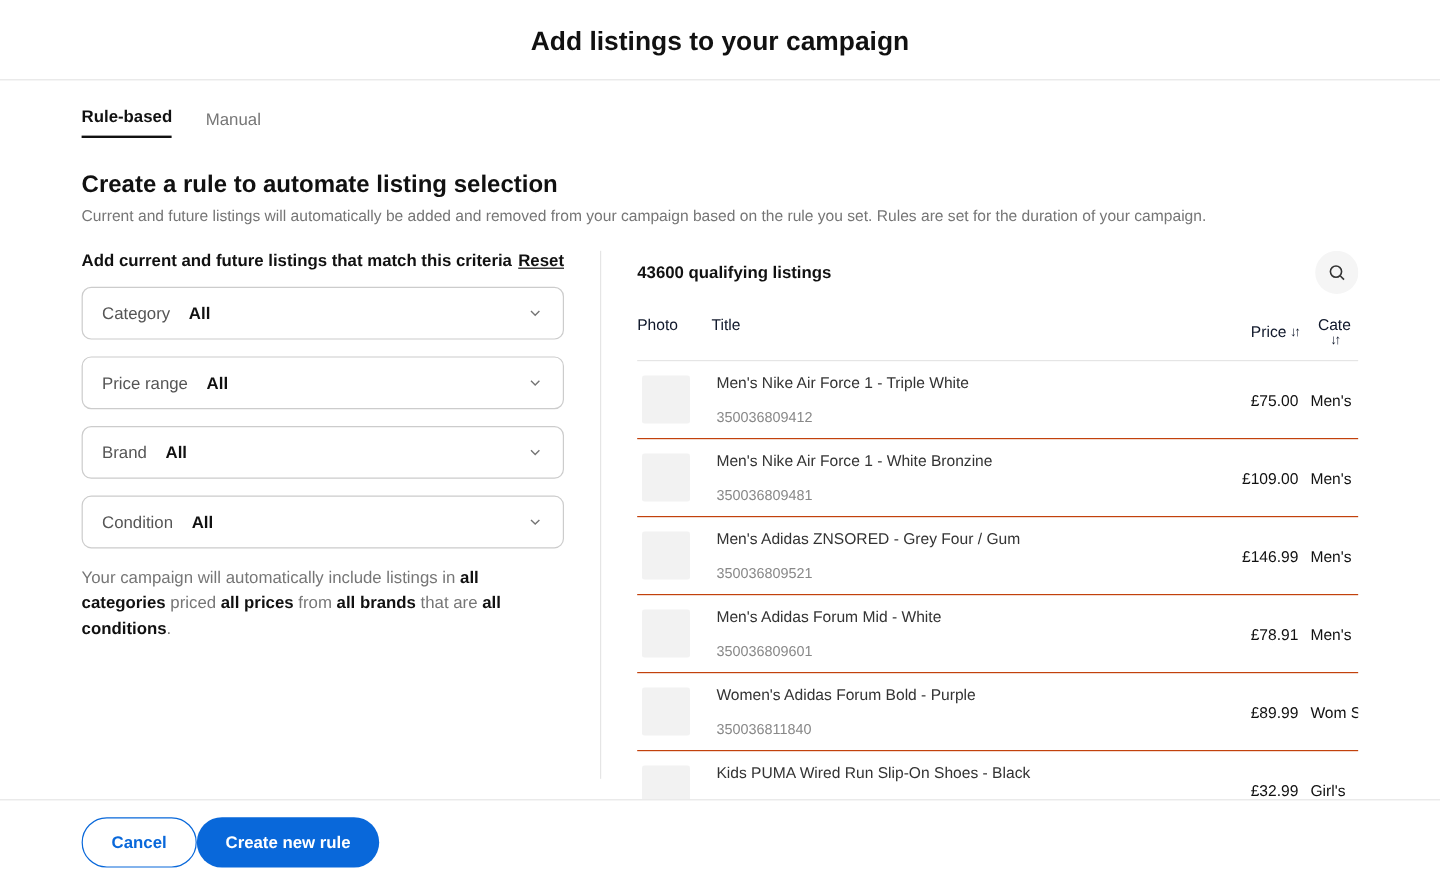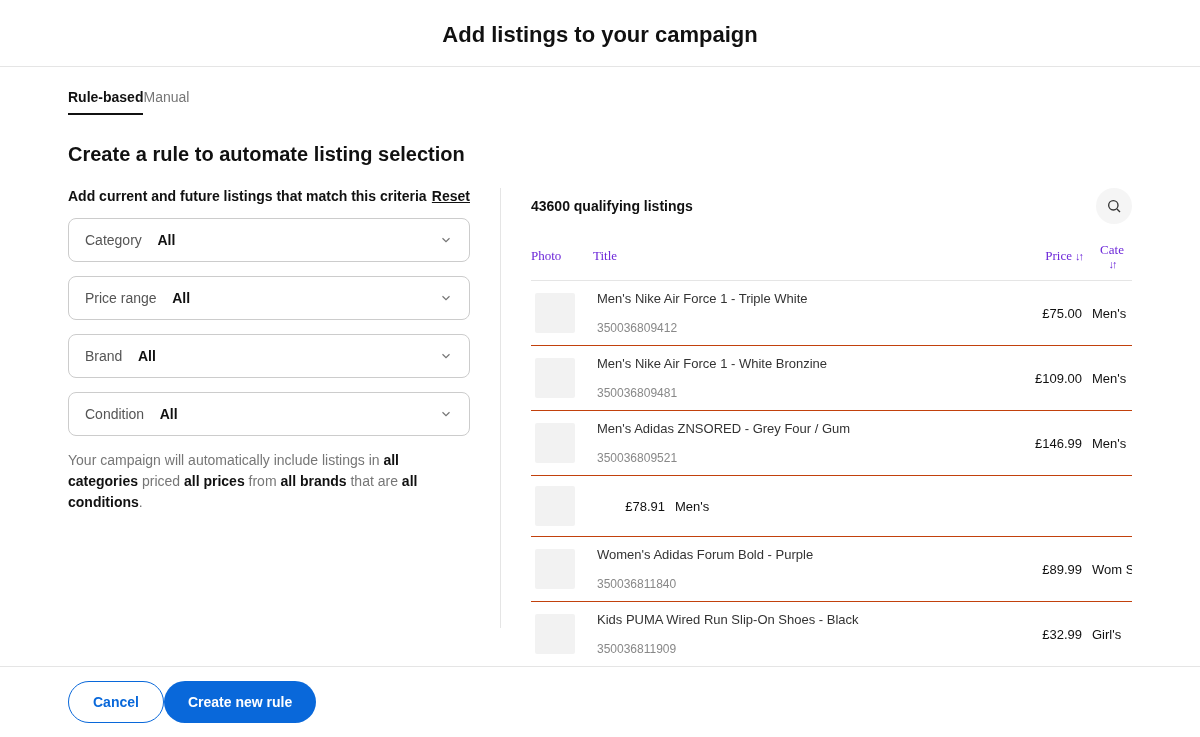--- a/index.html
+++ b/index.html
@@ -14,22 +14,24 @@
     text-align: center;
     padding: 22px 0 18px;
     border-bottom: 1px solid #e5e5e5;
   }
   .header h1 { font-size: 22px; font-weight: 700; }
   .content {
     padding: 12px 68px 0;
   }
   .tabs {
     display: flex;
+    gap: 28px;
     padding: 10px 0;
     font-size: 14px;
+    align-items: flex-end;
   }
   .tab { padding-bottom: 8px; color: #767676; cursor: pointer; }
   .tab.active { color: #111; font-weight: 600; border-bottom: 2px solid #111; }
   .section-title { font-size: 20px; font-weight: 700; margin-top: 18px; }
   .section-desc { font-size: 13px; color: #767676; margin-top: 6px; }
 
   .two-col {
     display: flex;
     margin-top: 22px;
   }
@@ -77,24 +79,22 @@
     font-size: 14px; font-weight: 700;
   }
   .search-circle {
     width: 36px; height: 36px; border-radius: 50%;
     background: #f5f5f5; display: flex; align-items: center; justify-content: center;
     cursor: pointer;
   }
   .search-circle svg { width: 16px; height: 16px; stroke: #333; fill: none; stroke-width: 2; }
 
   .table-head {
-    display: flex; font-size: 13px; color: #6d28d9;
+    display: flex; font-size: 13px; color: #0f172a;
     border-bottom: 1px solid #e5e5e5; margin-top: 18px; padding-bottom: 10px;
-    align-items: center;
-    font-family: Liberation Serif, serif;
   }
   .col-photo { width: 62px; }
   .col-title { flex: 1; }
   .col-price { width: 90px; text-align: right; display:flex; justify-content:flex-end; align-items:center; gap:3px;}
   .col-cat   { width: 50px; text-align: center; padding-left: 10px; display:flex; flex-direction:column; align-items:center; overflow:hidden; white-space:nowrap;}
   .sort-icon { font-size: 11px; letter-spacing:-2px; }
 
   .listing-row {
     display: flex; align-items: center;
     border-bottom: 1px solid #c2410c;
@@ -129,20 +129,21 @@
   <h1>Add listings to your campaign</h1>
 </div>
 
 <div class="content">
   <div class="tabs">
     <div class="tab active">Rule-based</div>
     <div class="tab">Manual</div>
   </div>
 
   <div class="section-title">Create a rule to automate listing selection</div>
+  <div class="section-desc">Current and future listings will automatically be added and removed from your campaign based on the rule you set. Rules are set for the duration of your campaign.</div>
 
   <div class="two-col">
     <div class="left">
       <div class="criteria-row">
         <span>Add current and future listings that match this criteria</span>
         <span class="reset-link">Reset</span>
       </div>
 
       <div class="select">
         <span>
@@ -239,20 +240,24 @@
     <div class="thumb"></div>
     <div class="l-title">
       <div class="name">Men's Adidas ZNSORED - Grey Four / Gum</div>
       <div class="sku">350036809521</div>
     </div>
     <div class="l-price">£146.99</div>
     <div class="l-cat">Men's</div>
           </div>
           <div class="listing-row">
     <div class="thumb"></div>
+    <div class="l-title">
+      <div class="name">Men's Adidas Forum Mid - White</div>
+      <div class="sku">350036809601</div>
+    </div>
     <div class="l-price">£78.91</div>
     <div class="l-cat">Men's</div>
           </div>
           <div class="listing-row">
     <div class="thumb"></div>
     <div class="l-title">
       <div class="name">Women's Adidas Forum Bold - Purple</div>
       <div class="sku">350036811840</div>
     </div>
     <div class="l-price">£89.99</div>

